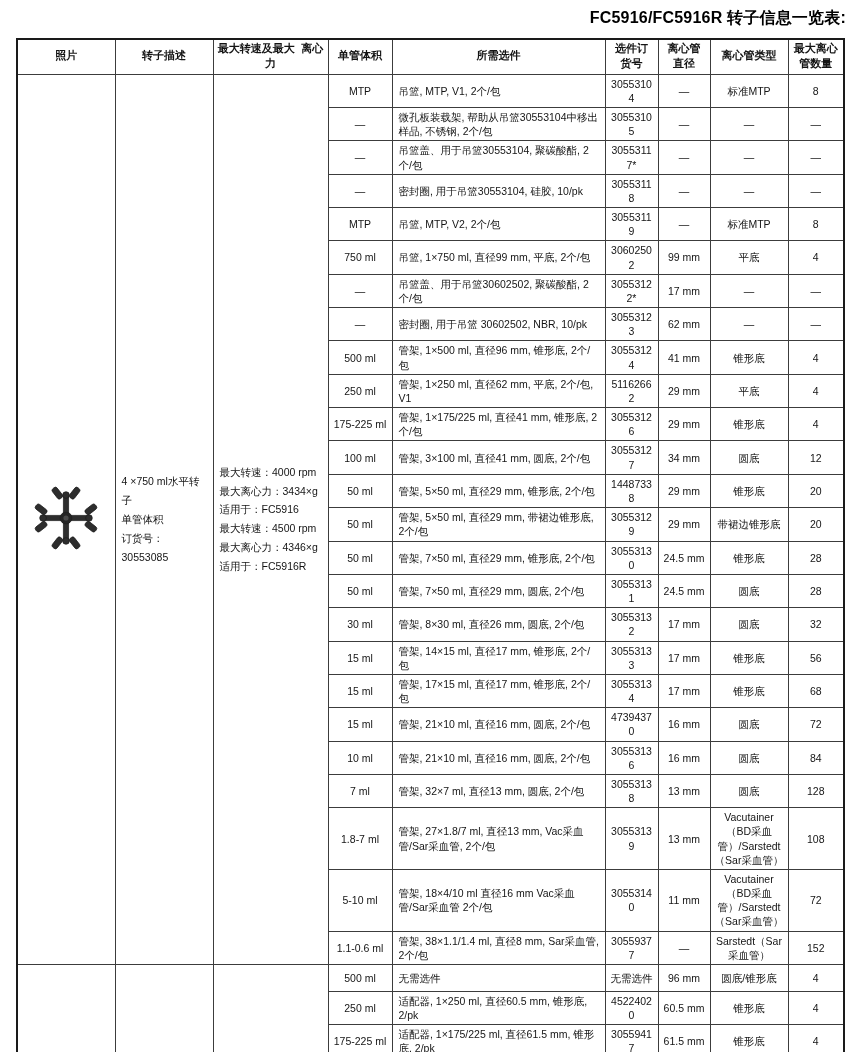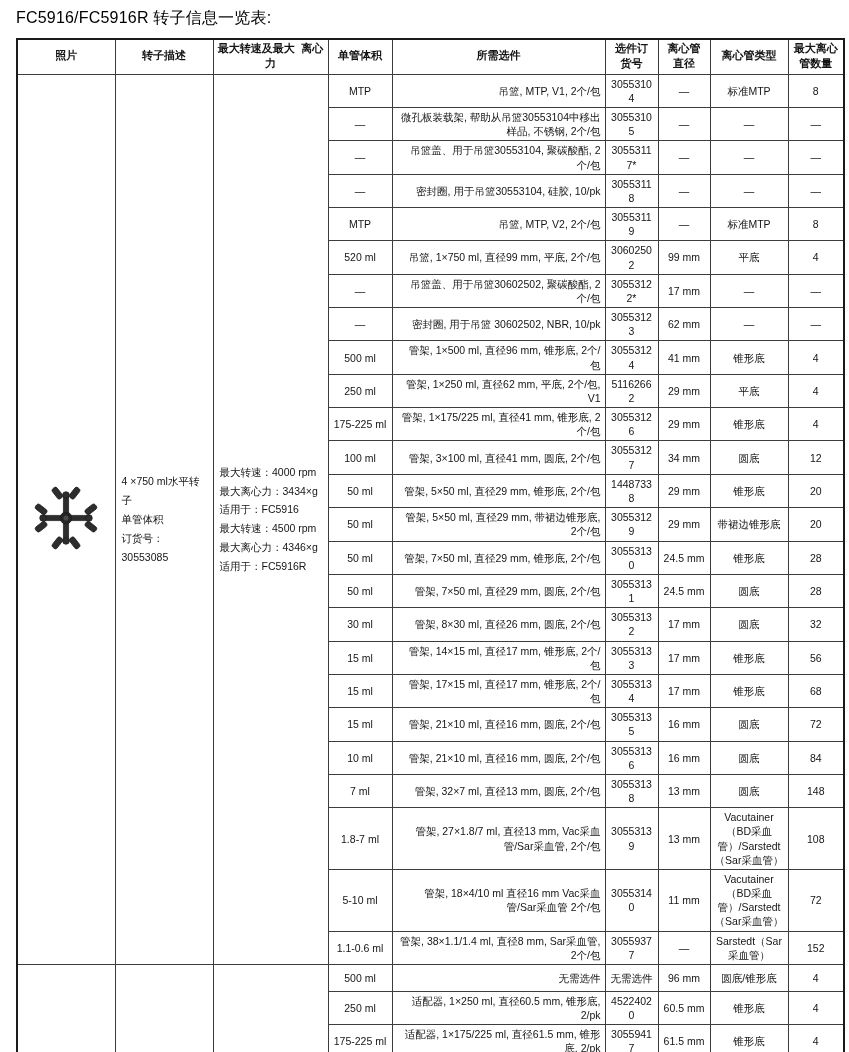--- a/index.html
+++ b/index.html
@@ -3,37 +3,37 @@
 <meta charset="utf-8">
 <style>
   html,body { margin:0; padding:0; }
   body {
     width:849px; height:1052px; background:#ffffff; color:#111;
     font-family:"Liberation Sans","DejaVu Sans",sans-serif;
     overflow:hidden;
   }
   .page { padding:6px 3px 0 16px; }
   .title {
-    font-size:16px; font-weight:normal; letter-spacing:0.2px;
-    margin:2px 0 9px 0; color:#000;
+    font-size:16px; font-weight:bold; letter-spacing:0.2px;
+    margin:2px 0 9px 0; color:#000;text-align:right;
   }
   table.rotor {
     border-collapse:collapse; table-layout:fixed; width:829px;
     border:2px solid #1a1a1a;
   }
   th, td {
     border:1px solid #3c3c3c;
     font-size:10.5px; line-height:1.35;
     padding:2px 4px; text-align:center; vertical-align:middle;
     color:#141414; word-break:break-word;
   }
   thead tr { height:33px;font-family:Liberation Mono, monospace; }
   th { font-weight:bold; font-size:11px; padding:2px 2px; }
   tbody tr { height:27px; }
-  td.c-opt { text-align:right; padding-left:6px; }
+  td.c-opt { text-align:left; padding-left:6px; }
   td.rotor-desc-cell, td.specs-cell {
     text-align:left; padding-left:6px; padding-right:4px;
   }
   td.rotor-desc-cell div, td.specs-cell div { line-height:1.8; }
   td.photo-cell { text-align:center; }
   td.photo-cell svg { display:inline-block; }
 </style>
 </head>
 <body>
 
@@ -132,21 +132,21 @@
         </tr>
         <tr>
           <td class="c-vol">MTP</td>
           <td class="c-opt">吊篮, MTP, V2, 2个/包</td>
           <td class="c-ord">30553119</td>
           <td class="c-dia">—</td>
           <td class="c-type">标准MTP</td>
           <td class="c-cnt">8</td>
         </tr>
         <tr>
-          <td class="c-vol">520 ml</td>
+          <td class="c-vol">750 ml</td>
           <td class="c-opt">吊篮, 1×750 ml, 直径99 mm, 平底, 2个/包</td>
           <td class="c-ord">30602502</td>
           <td class="c-dia">99 mm</td>
           <td class="c-type">平底</td>
           <td class="c-cnt">4</td>
         </tr>
         <tr>
           <td class="c-vol">—</td>
           <td class="c-opt">吊篮盖、用于吊篮30602502, 聚碳酸酯, 2个/包</td>
           <td class="c-ord">30553122*</td>
@@ -246,40 +246,40 @@
           <td class="c-vol">15 ml</td>
           <td class="c-opt">管架, 17×15 ml, 直径17 mm, 锥形底, 2个/包</td>
           <td class="c-ord">30553134</td>
           <td class="c-dia">17 mm</td>
           <td class="c-type">锥形底</td>
           <td class="c-cnt">68</td>
         </tr>
         <tr>
           <td class="c-vol">15 ml</td>
           <td class="c-opt">管架, 21×10 ml, 直径16 mm, 圆底, 2个/包</td>
-          <td class="c-ord">30553135</td>
+          <td class="c-ord">47394370</td>
           <td class="c-dia">16 mm</td>
           <td class="c-type">圆底</td>
           <td class="c-cnt">72</td>
         </tr>
         <tr>
           <td class="c-vol">10 ml</td>
           <td class="c-opt">管架, 21×10 ml, 直径16 mm, 圆底, 2个/包</td>
           <td class="c-ord">30553136</td>
           <td class="c-dia">16 mm</td>
           <td class="c-type">圆底</td>
           <td class="c-cnt">84</td>
         </tr>
         <tr>
           <td class="c-vol">7 ml</td>
           <td class="c-opt">管架, 32×7 ml, 直径13 mm, 圆底, 2个/包</td>
           <td class="c-ord">30553138</td>
           <td class="c-dia">13 mm</td>
           <td class="c-type">圆底</td>
-          <td class="c-cnt">148</td>
+          <td class="c-cnt">128</td>
         </tr>
         <tr>
           <td class="c-vol">1.8-7 ml</td>
           <td class="c-opt">管架, 27×1.8/7 ml, 直径13 mm, Vac采血管/Sar采血管, 2个/包</td>
           <td class="c-ord">30553139</td>
           <td class="c-dia">13 mm</td>
           <td class="c-type">Vacutainer（BD采血管）/Sarstedt（Sar采血管）</td>
           <td class="c-cnt">108</td>
         </tr>
         <tr>

